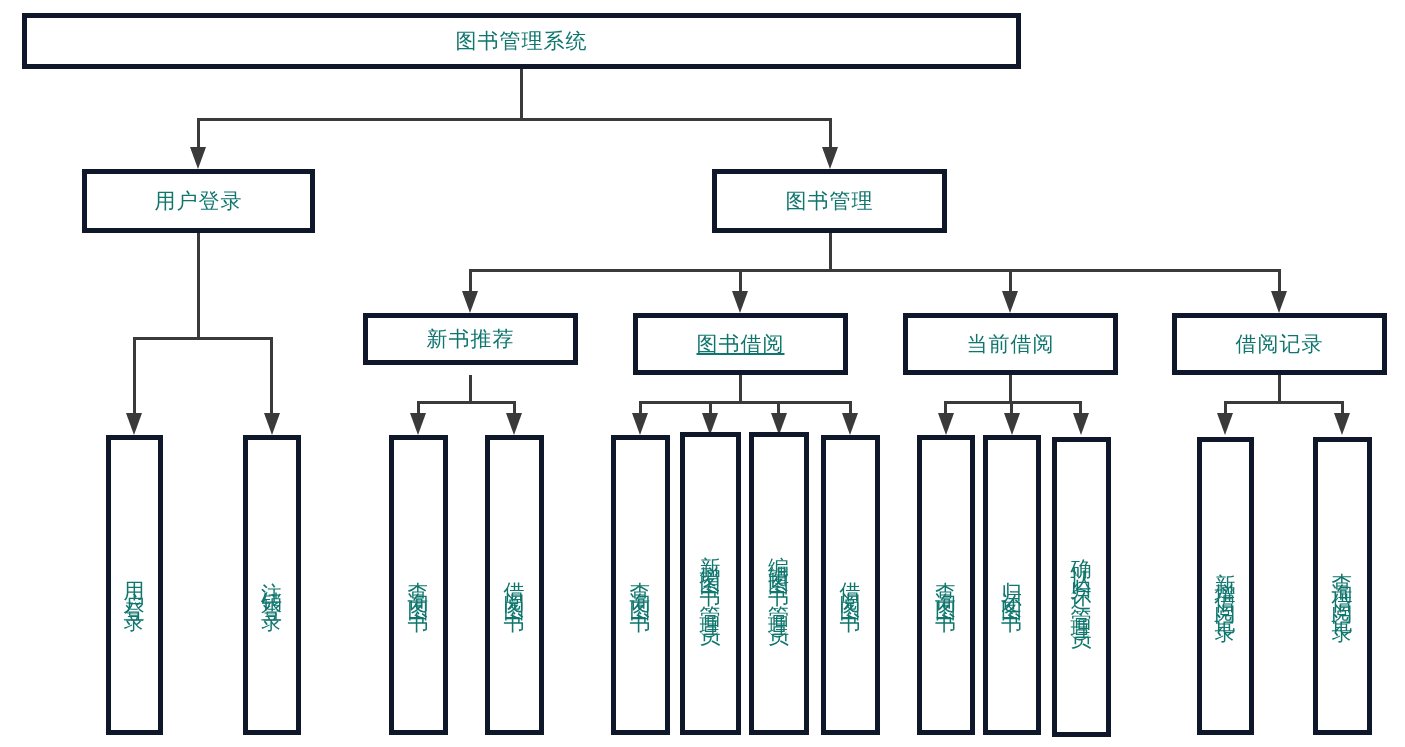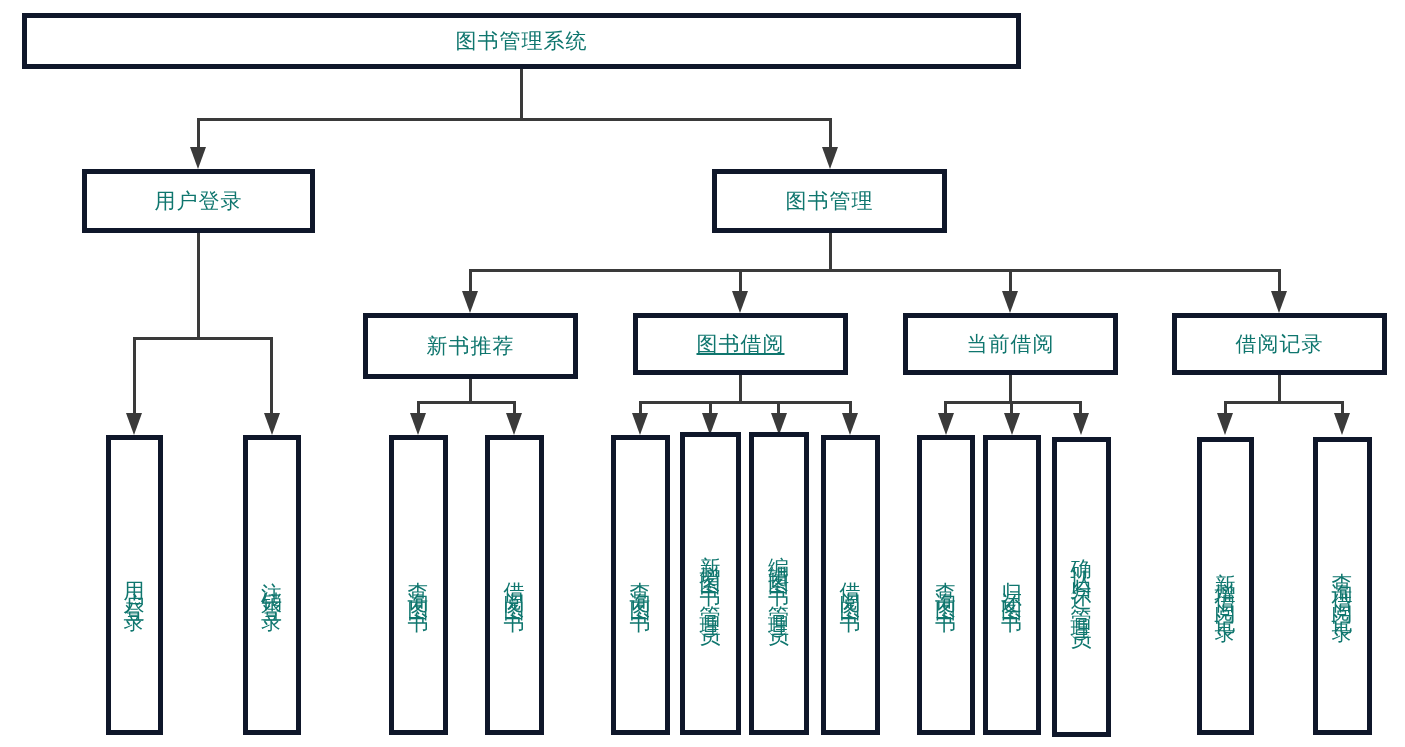--- a/index.html
+++ b/index.html
@@ -78,21 +78,21 @@
   <div class="hline" style="left:469px;top:269px;width:812px;"></div>
   <div class="vline" style="left:469px;top:269px;height:22px;"></div>
   <div class="arrow" style="left:462px;top:291px;"></div>
   <div class="vline" style="left:739px;top:269px;height:22px;"></div>
   <div class="arrow" style="left:732px;top:291px;"></div>
   <div class="vline" style="left:1009px;top:269px;height:22px;"></div>
   <div class="arrow" style="left:1002px;top:291px;"></div>
   <div class="vline" style="left:1278px;top:269px;height:22px;"></div>
   <div class="arrow" style="left:1271px;top:291px;"></div>
 
-  <div class="node h" style="left:363px;top:313px;width:215px;height:66px;">新书推荐</div>
+  <div class="node h" style="left:363px;top:313px;width:215px;height:52px;">新书推荐</div>
   <div class="node h" style="left:633px;top:313px;width:215px;height:62px;text-decoration:underline;">图书借阅</div>
   <div class="node h" style="left:1172px;top:313px;width:215px;height:62px;">借阅记录</div>
   <div class="node h" style="left:903px;top:313px;width:215px;height:62px;">当前借阅</div>
 
   <div class="vline" style="left:469px;top:375px;height:26px;"></div>
   <div class="hline" style="left:417px;top:401px;width:99px;"></div>
   <div class="vline" style="left:417px;top:401px;height:13px;"></div>
   <div class="arrow" style="left:410px;top:413px;"></div>
   <div class="vline" style="left:513px;top:401px;height:13px;"></div>
   <div class="arrow" style="left:506px;top:413px;"></div>

